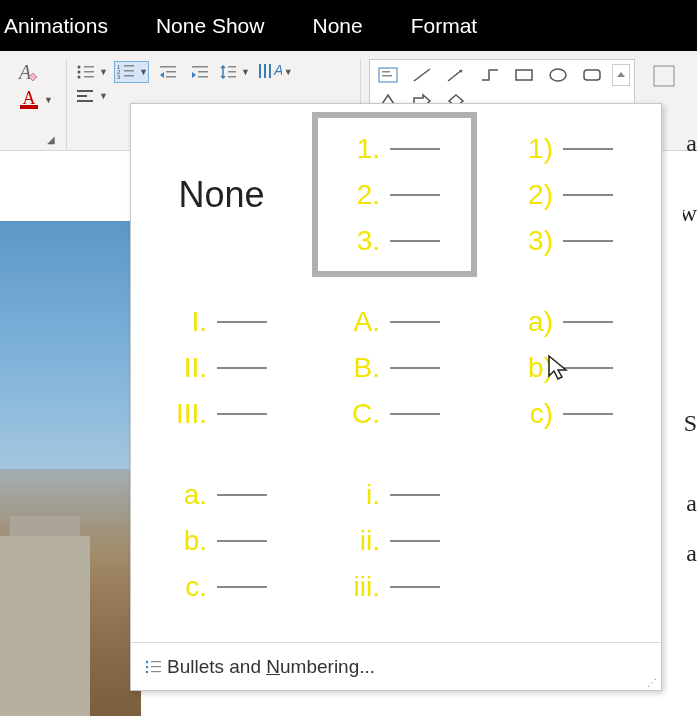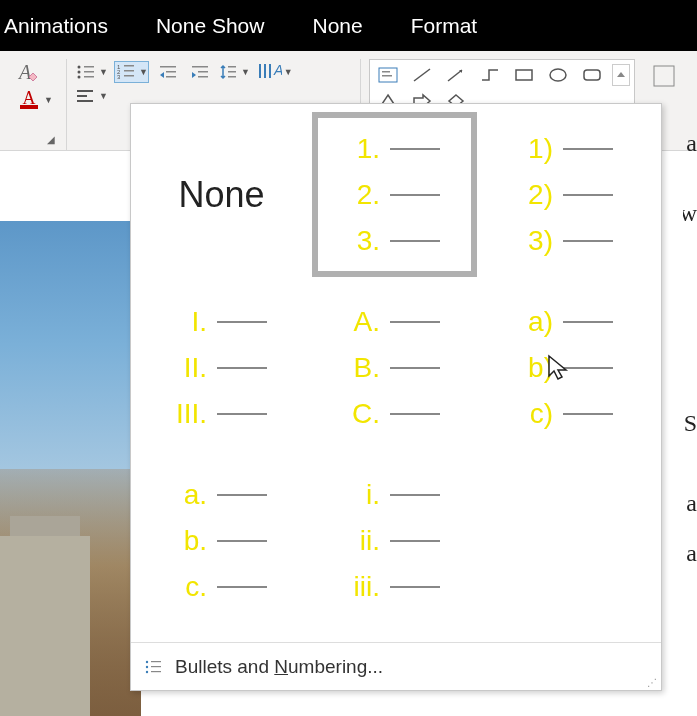--- a/index.html
+++ b/index.html
@@ -40,21 +40,21 @@
   .num-option { display: flex; flex-direction: column; justify-content: center; align-items: flex-start; padding-left: 30px; gap: 14px; cursor: pointer; }
   .num-option.selected { border: 6px solid #b0b0b0; padding-left: 24px; }
   .num-option.none { align-items: center; padding-left: 0; }
   .none-label { font-size: 36px; color: #222; }
   .num-line { display: flex; align-items: center; gap: 10px; }
   .num-marker { font-size: 28px; color: #f2e500; font-family: "Segoe UI", Arial, sans-serif; min-width: 38px; text-align: right; }
   .num-dash { width: 50px; height: 2px; background: #888; }
   
   .cursor-arrow { position: absolute; top: 250px; left: 415px; pointer-events: none; }
   
-  .dd-footer { position: absolute; bottom: 0; left: 0; right: 0; height: 48px; border-top: 1px solid #ddd; display: flex; align-items: center; padding: 0 12px; cursor: pointer; font-size: 19px; color: #333; gap: 10px; }
+  .dd-footer { position: absolute; bottom: 0; left: 0; right: 0; height: 48px; border-top: 1px solid #ddd; display: flex; align-items: center; padding: 0 12px; cursor: pointer; font-size: 19px; color: #333; gap: 2px; }
   .dd-footer .underline-n { text-decoration: underline; }
   .footer-resize { position: absolute; right: 4px; bottom: 2px; font-size: 10px; color: #999; }
   
   .right-text-peek { position: absolute; right: 0; top: 130px; width: 14px; height: 500px; font-family: "Times New Roman", serif; font-size: 24px; color: #222; overflow: hidden; }
   .peek-char { position: absolute; right: 0; }
 </style>
 </head>
 <body>
 
 <div class="ribbon-tabs">

